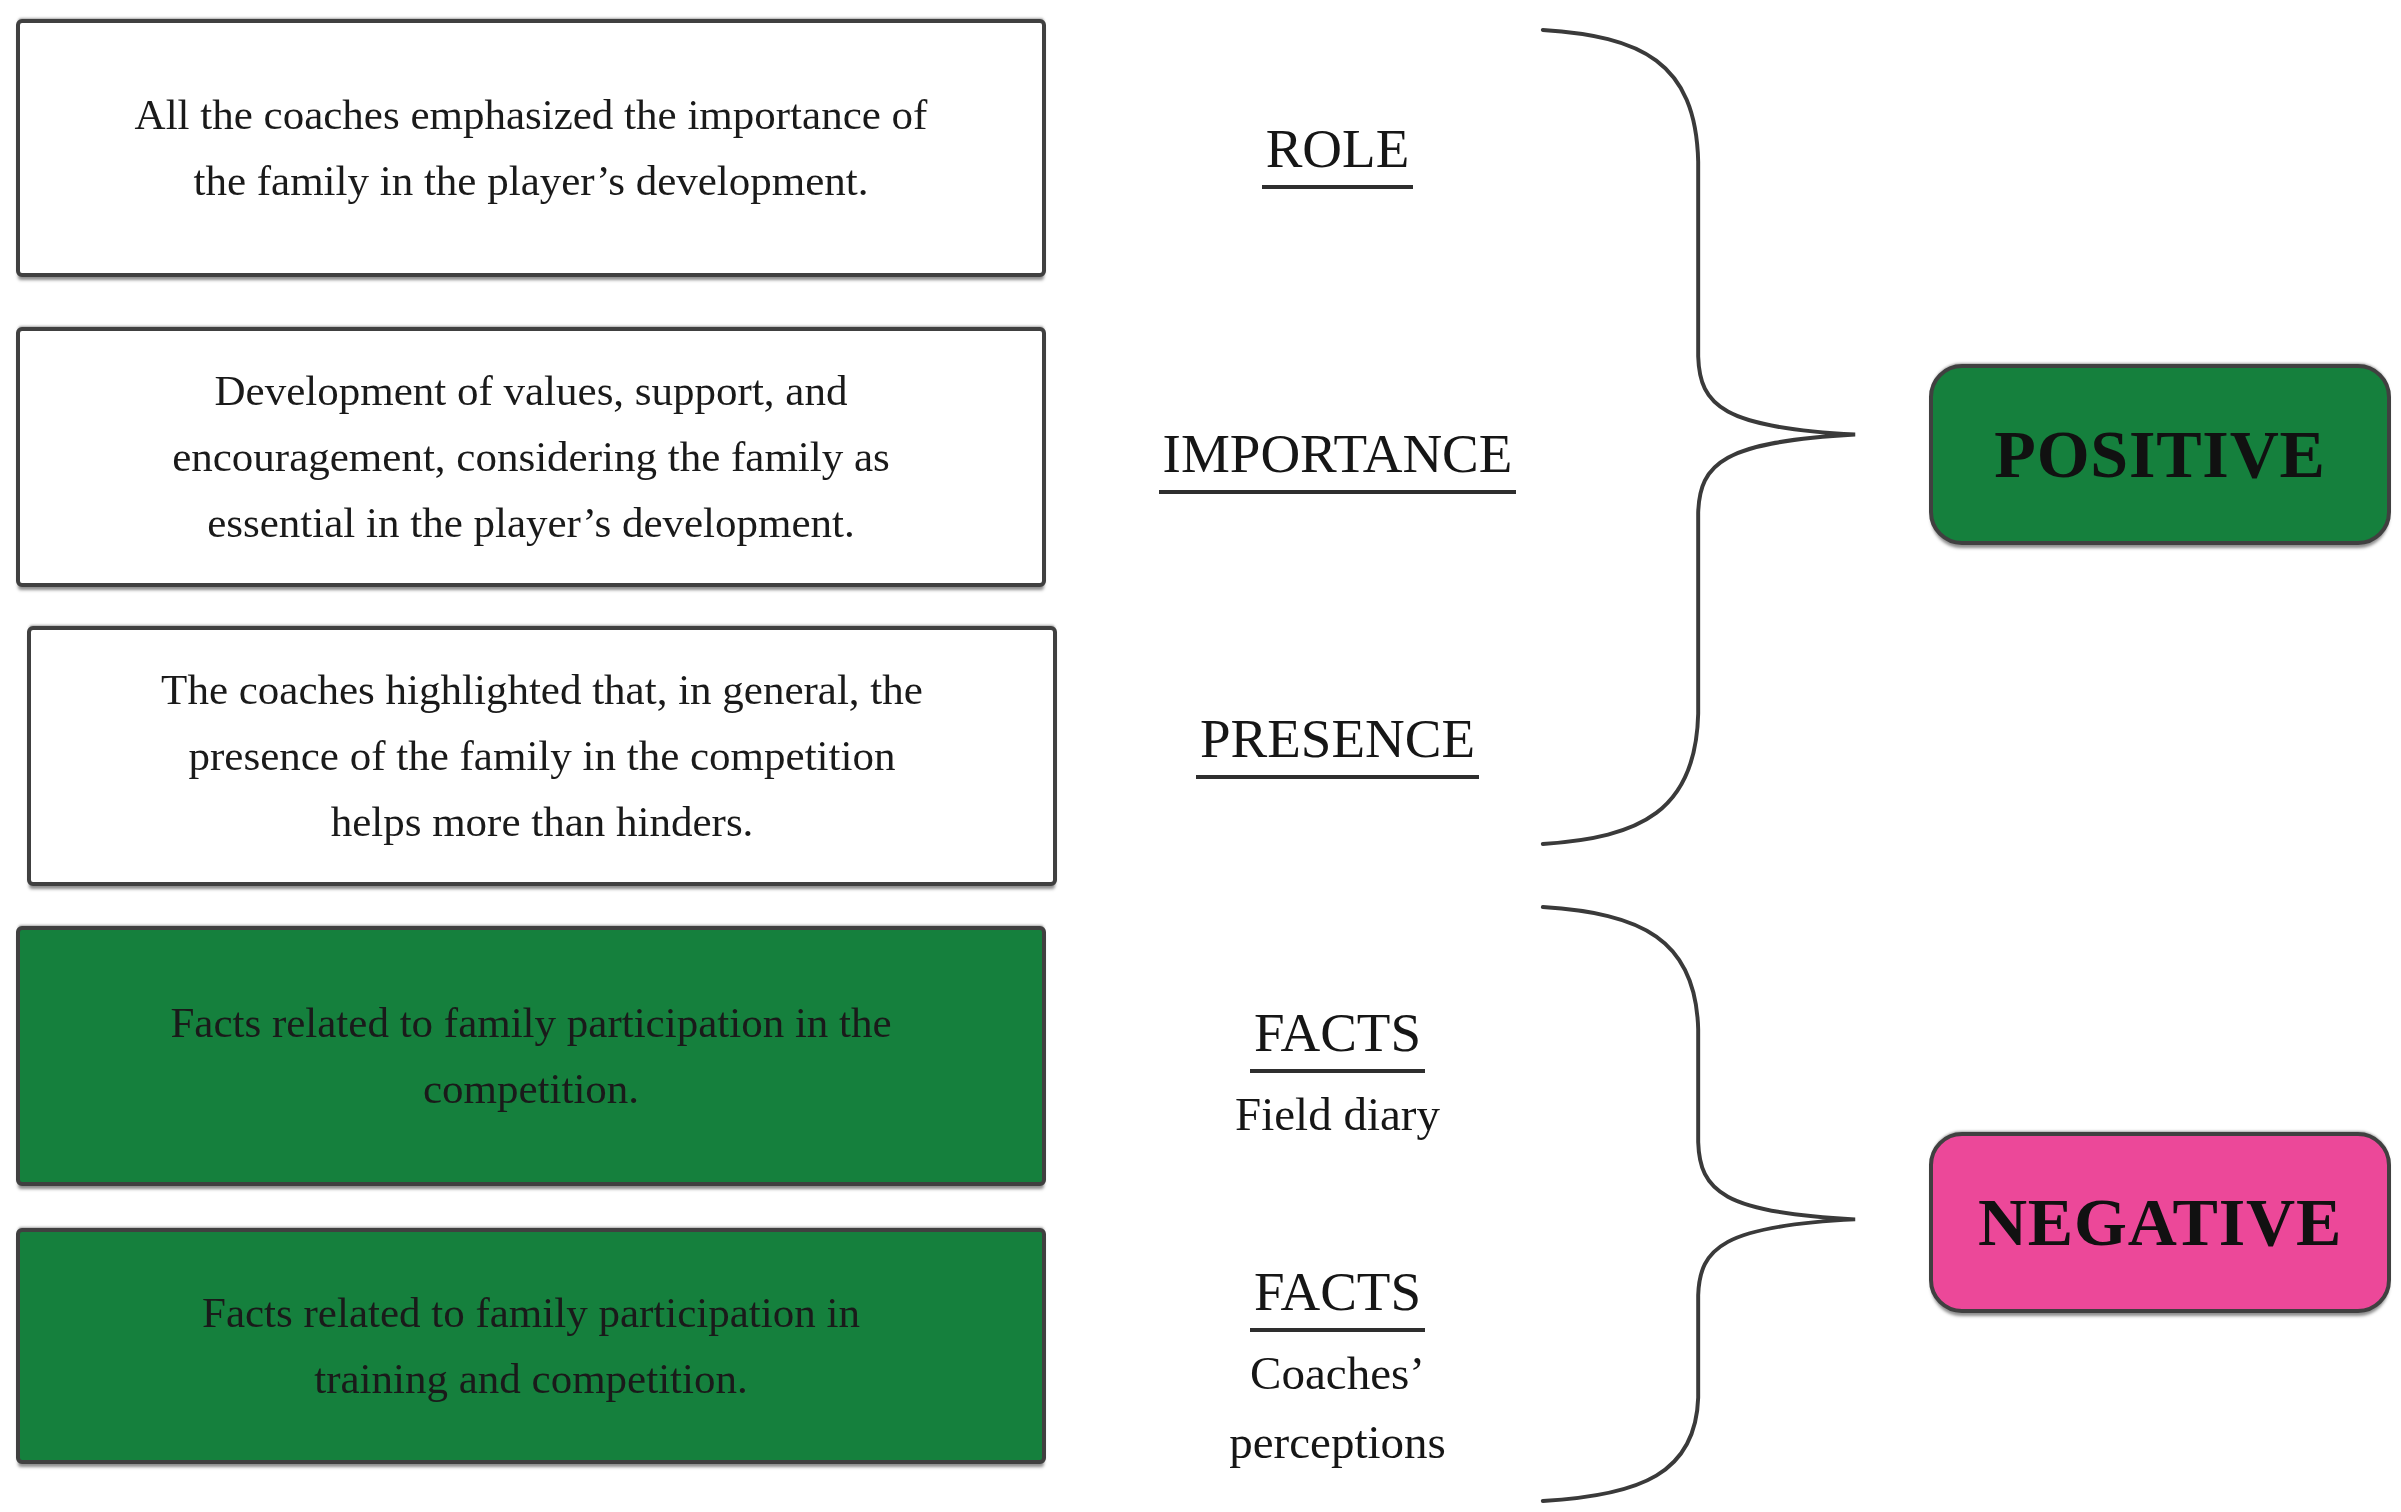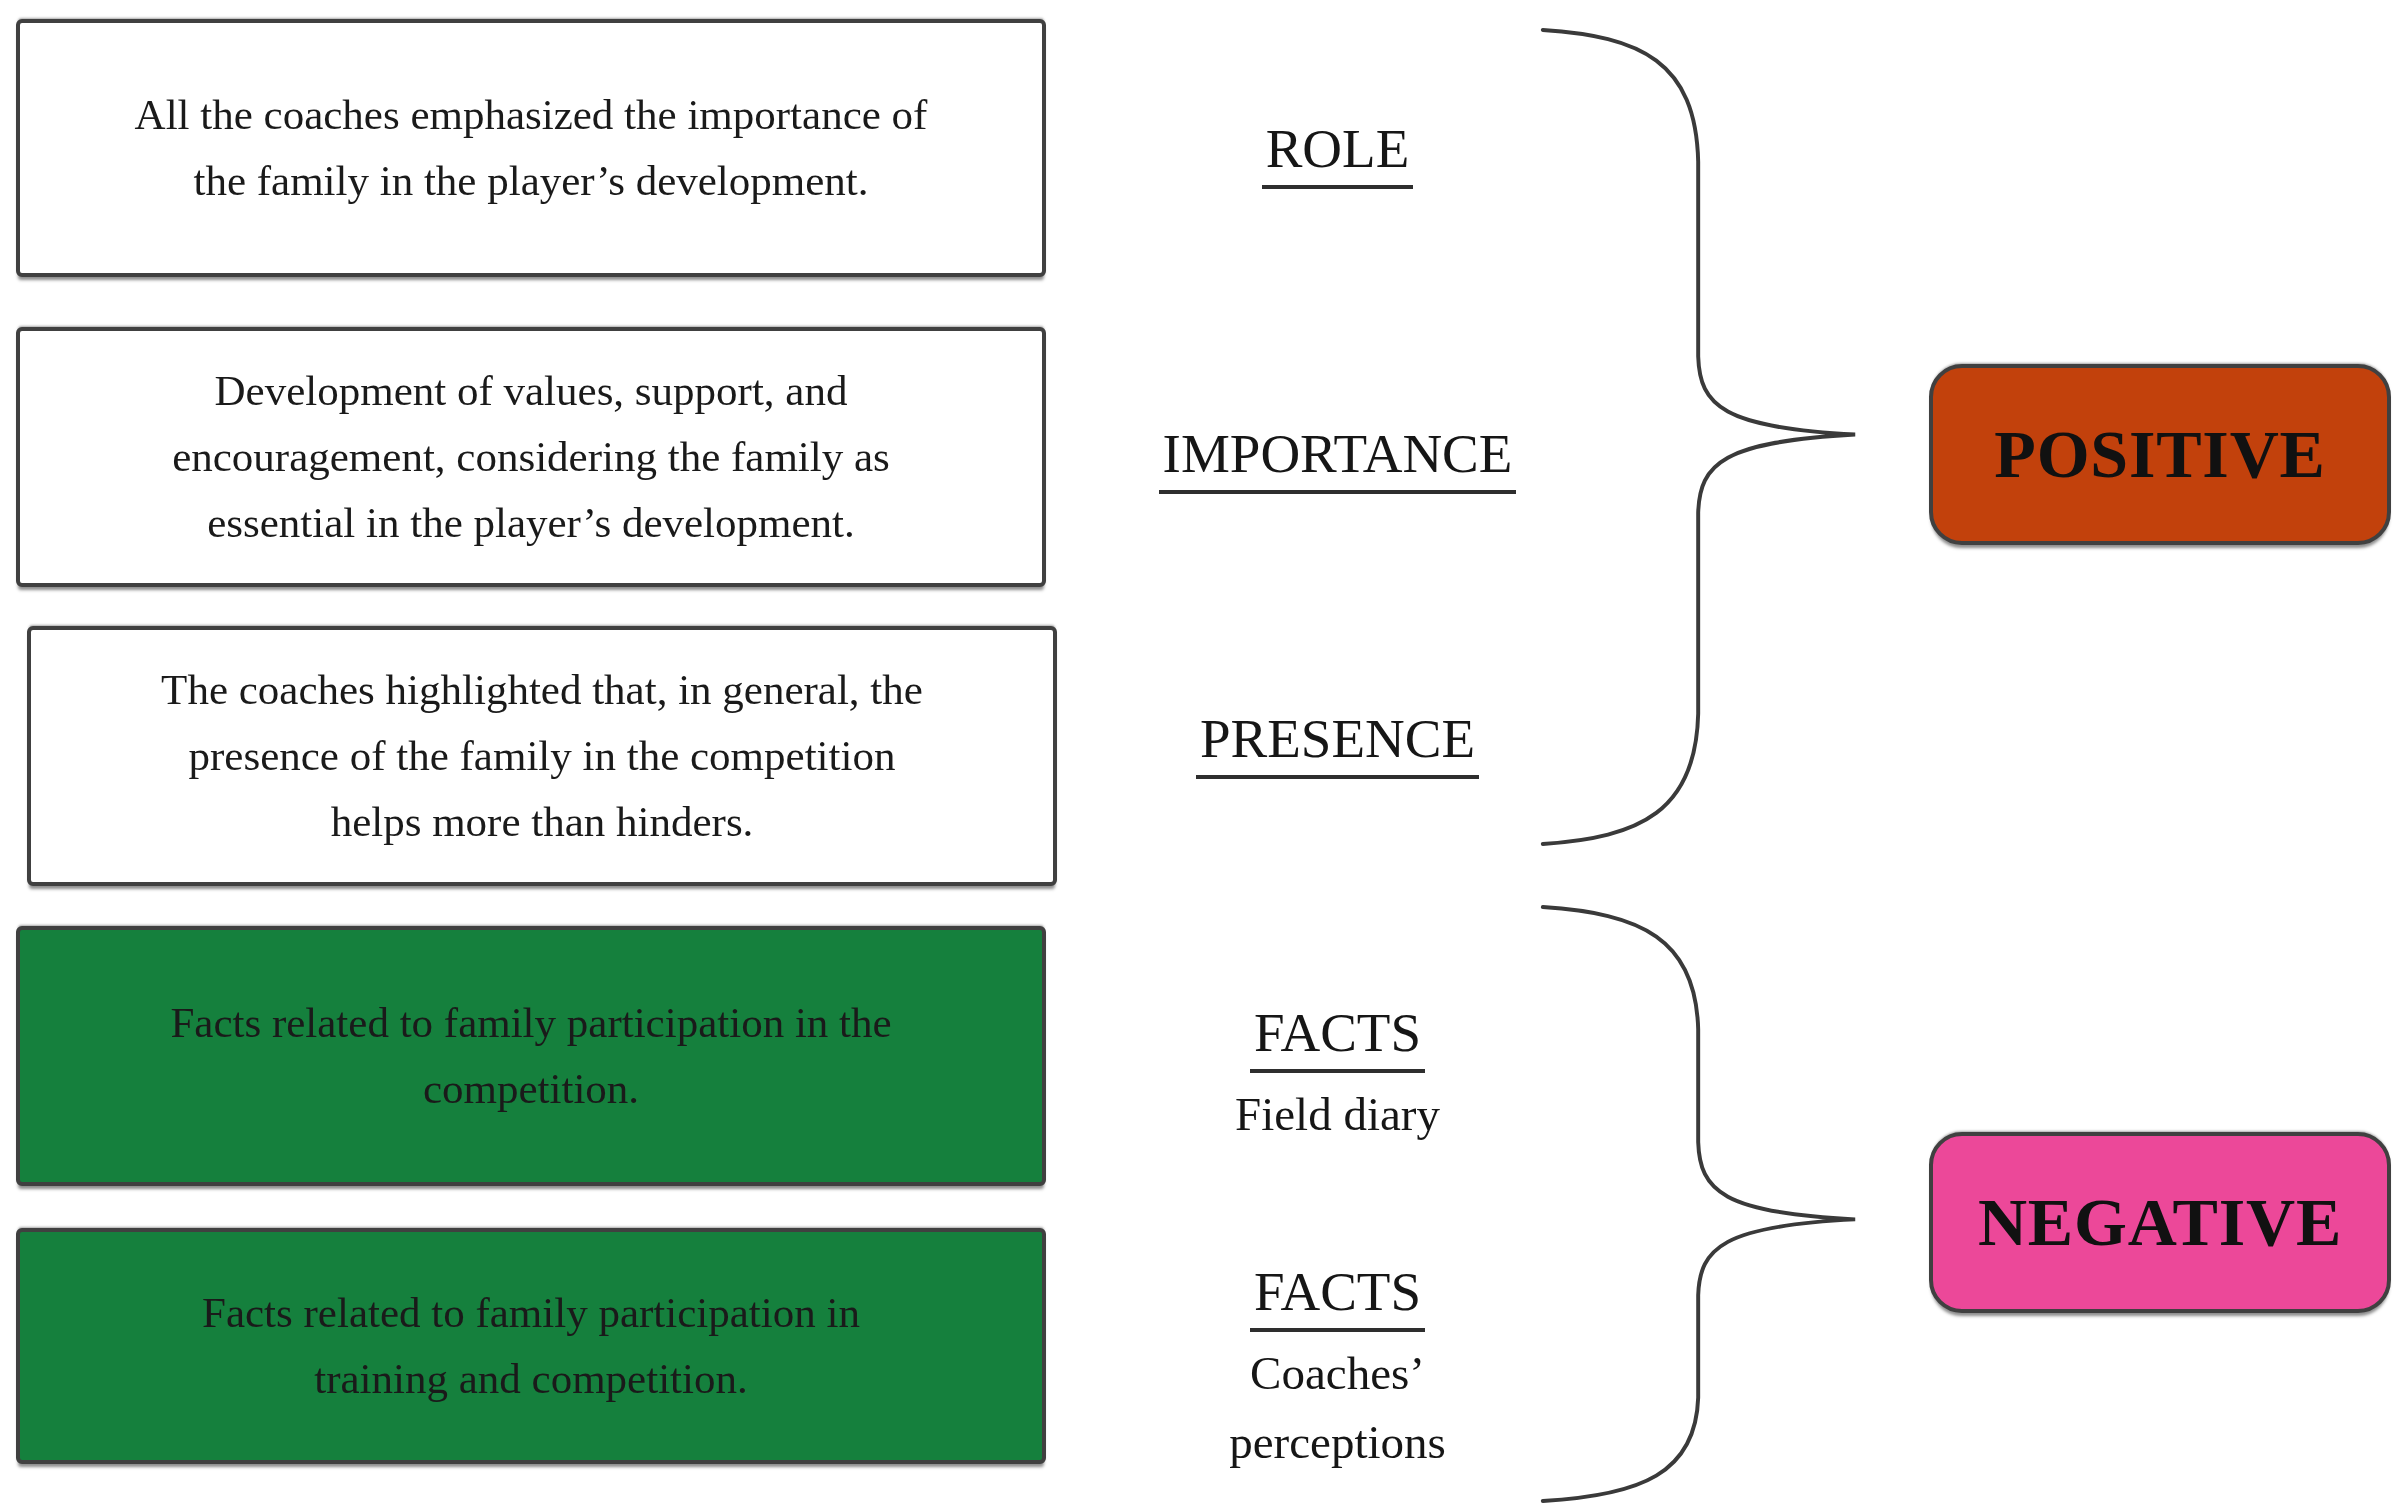--- a/index.html
+++ b/index.html
@@ -19,21 +19,21 @@
   .lbox .line{white-space:nowrap;}
   
   .mid{position:absolute;left:1077px;width:521px;text-align:center;color:#161616;}
   .mid .title{font-size:55px;line-height:67px;}
   .mid .title span{border-bottom:4px solid #2e2e2e;padding:0 4px 5.5px 4px;}
   .mid .sub{font-size:47px;line-height:69px;margin-top:14px;}
   .mid .sub div{white-space:nowrap;}
   
   .outcome{
     position:absolute;left:1929px;width:462px;height:181px;box-sizing:border-box;
-    border:4px solid #404040;border-radius:33px;background:#c2410c;
+    border:4px solid #404040;border-radius:33px;background:#15803d;
     display:flex;align-items:center;justify-content:center;
     font-size:68px;font-weight:bold;letter-spacing:0.8px;color:#111111;
     box-shadow:0 4.7px 3.2px -2.4px rgba(0,0,0,0.45), 0 -3.2px 2.4px -2.4px rgba(0,0,0,0.35);
   }
   .outcome.gray{background:#ec4899;}
   .braces{position:absolute;left:0;top:0;width:2401px;height:1512px;pointer-events:none;}
 </style>
 </head>
 <body>
 

